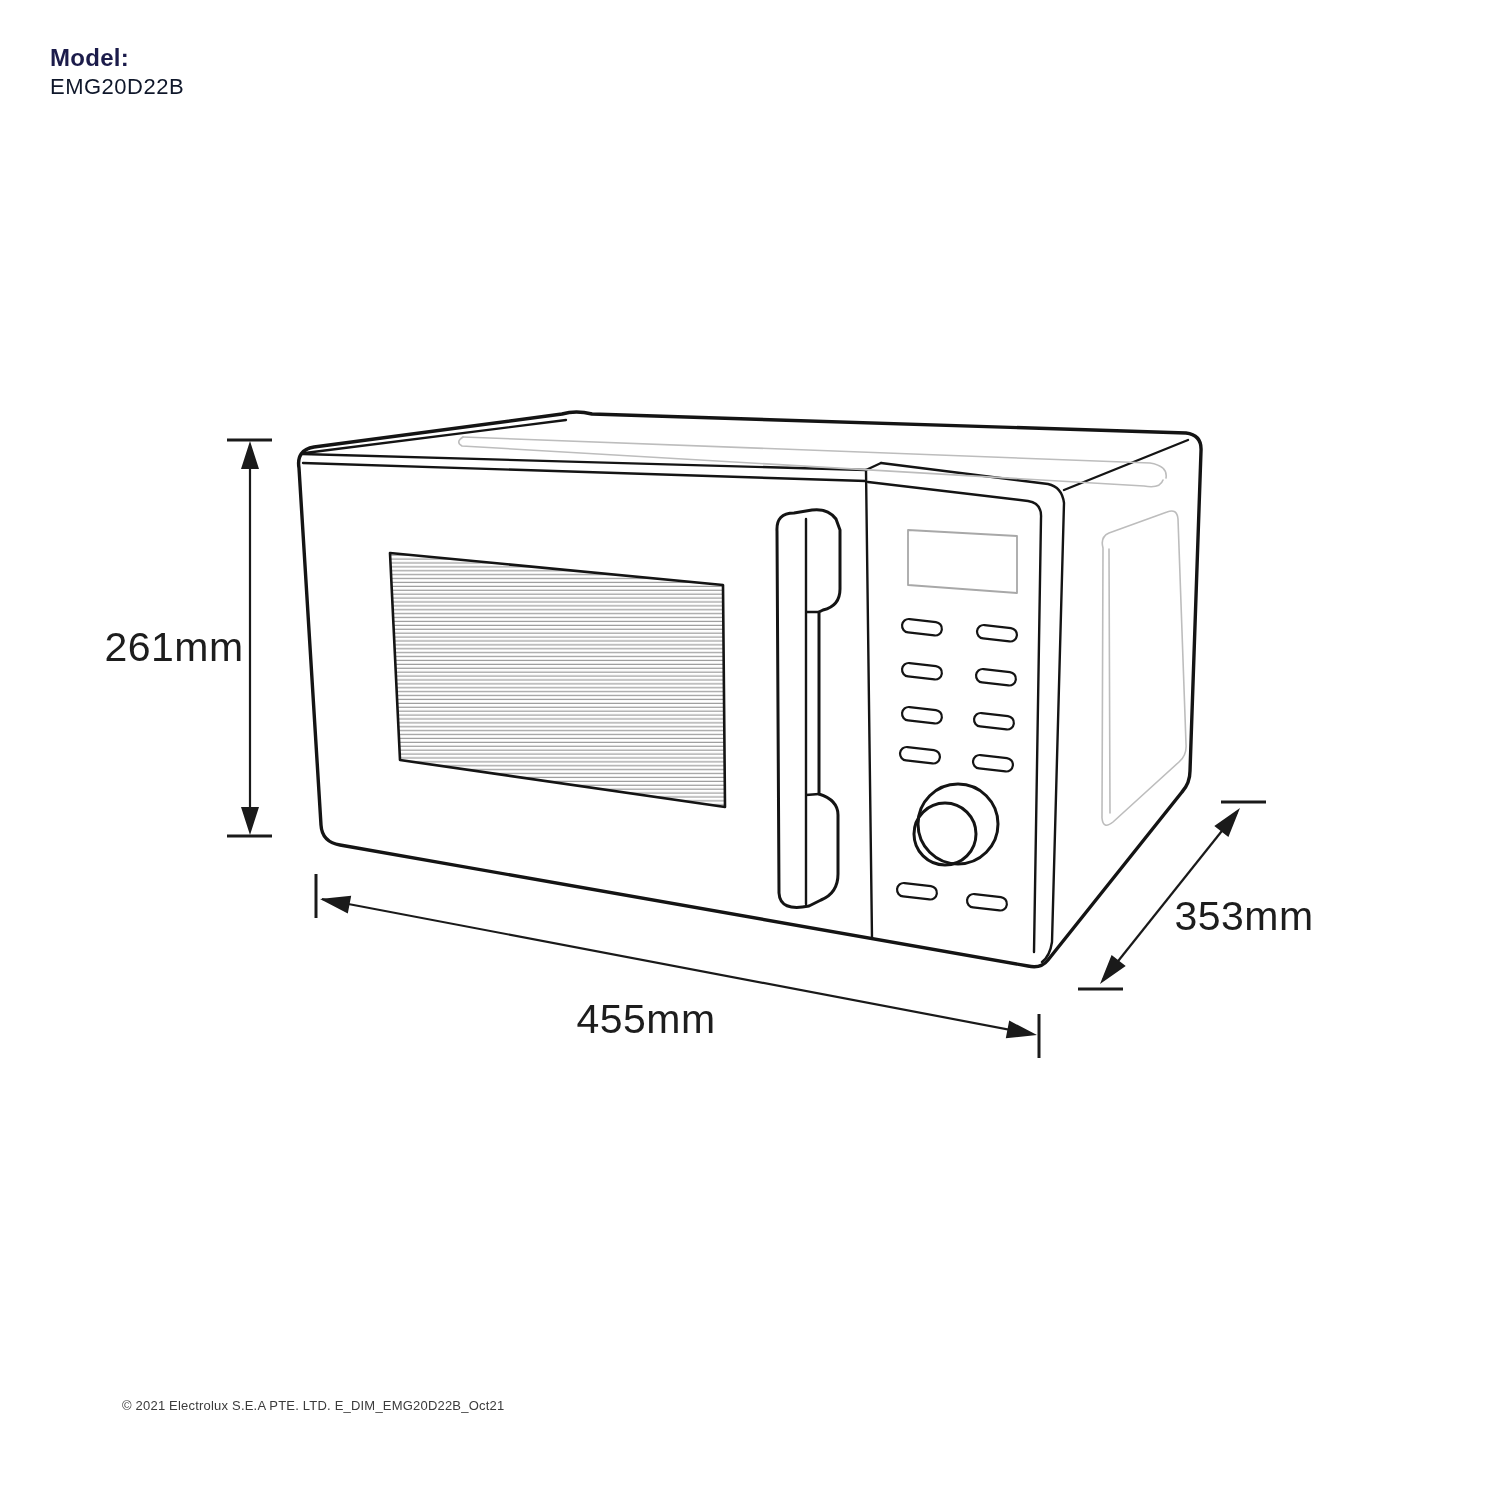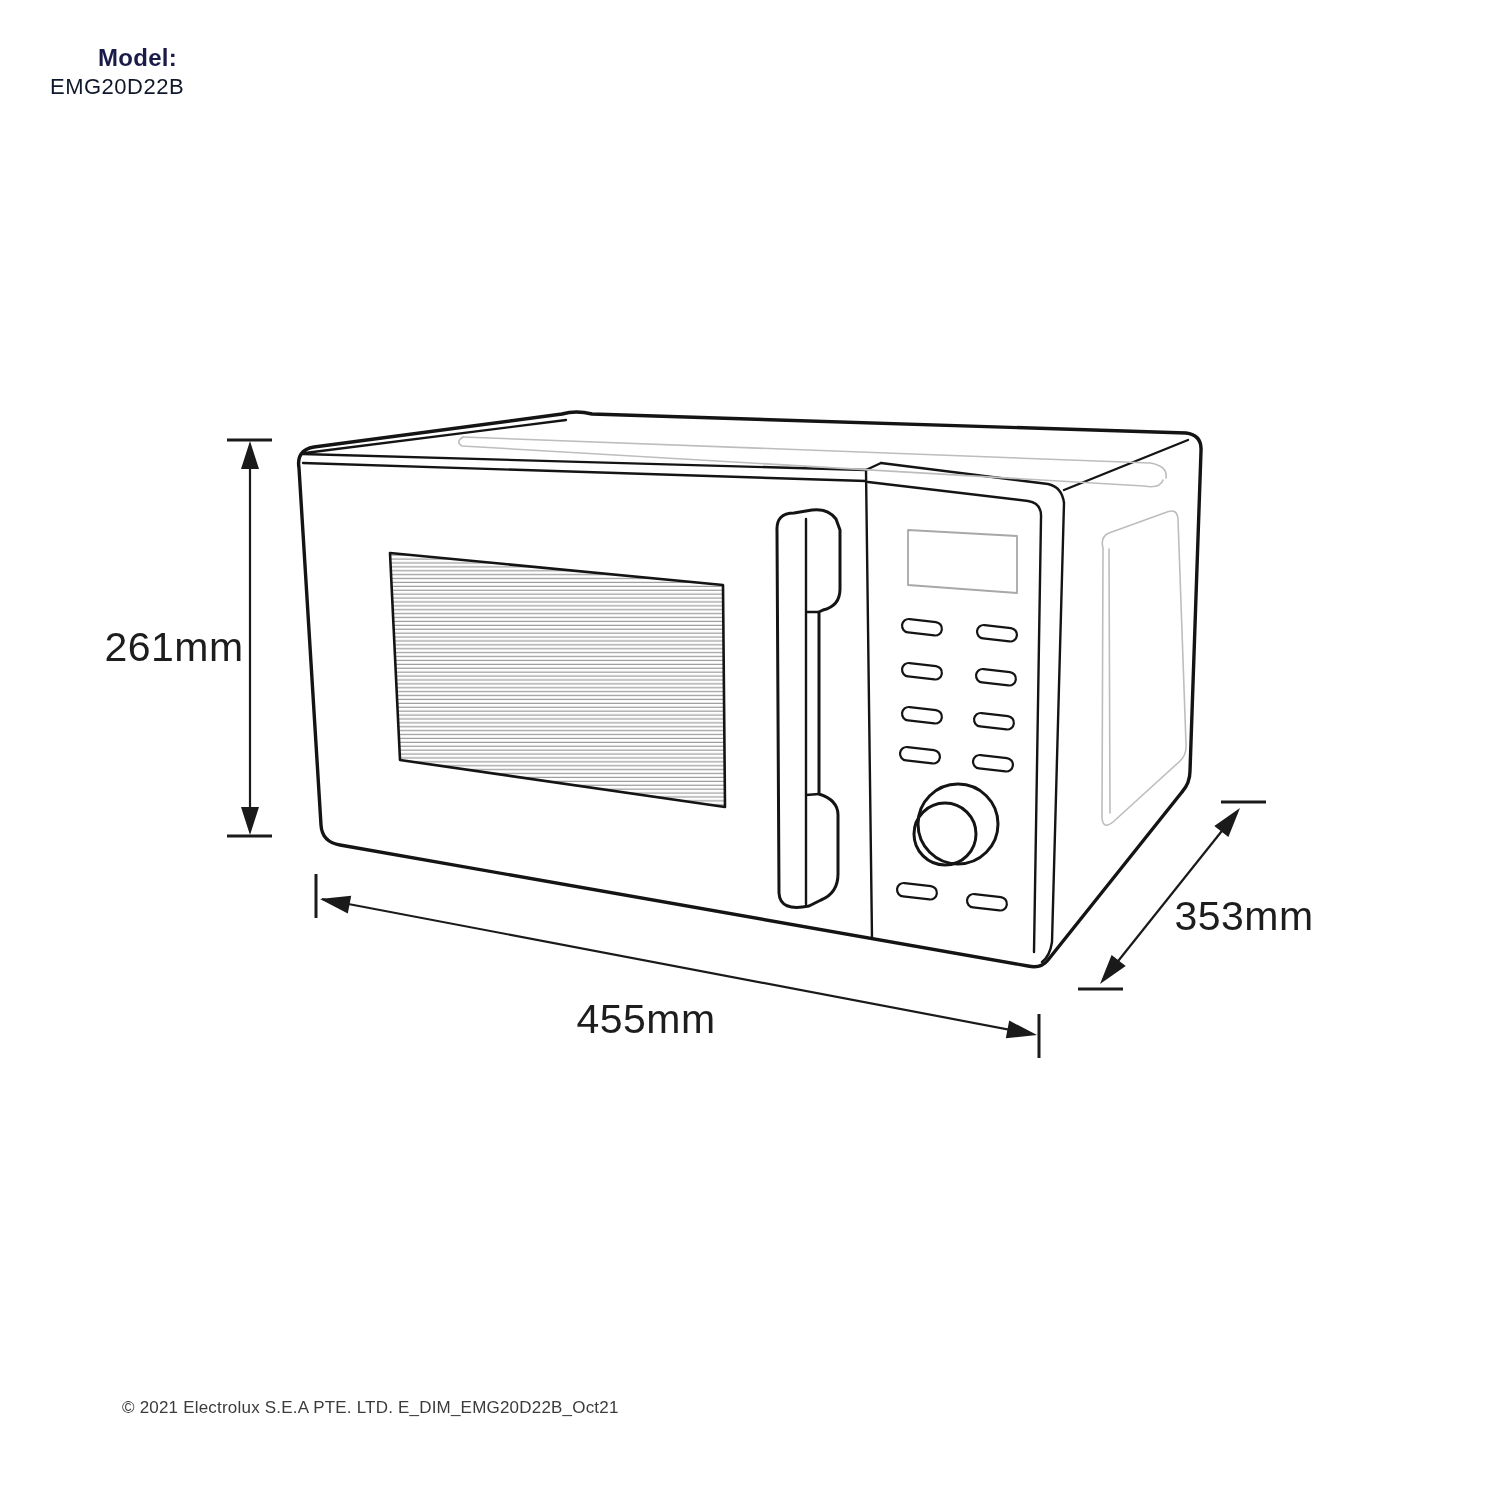--- a/index.html
+++ b/index.html
@@ -15,21 +15,20 @@
     position: absolute;
     left: 50px;
     top: 44px;
     color: #1b1b4a;
   }
   .model-label {
     font-size: 24px;
     font-weight: bold;
     letter-spacing: 0.3px;
     line-height: 1.2;
-    margin-left: 48px;
   }
   .model-value {
     font-size: 22px;
     font-weight: normal;
     letter-spacing: 0.5px;
     line-height: 1.25;
     color: #0f172a;
   }
   .drawing-svg {
     position: absolute;
@@ -41,21 +40,21 @@
   .dim-label {
     font-family: "Liberation Sans", sans-serif;
     font-size: 41px;
     fill: #1d1d1d;
     letter-spacing: 0.5px;
   }
   .footer-note {
     position: absolute;
     left: 122px;
     top: 1398px;
-    font-size: 17px;
+    font-size: 13px;
     color: #3b3b3b;
     letter-spacing: 0.2px;
   }
 </style>
 </head>
 <body>
 
 <div class="page">
 
   <div class="model-block">

